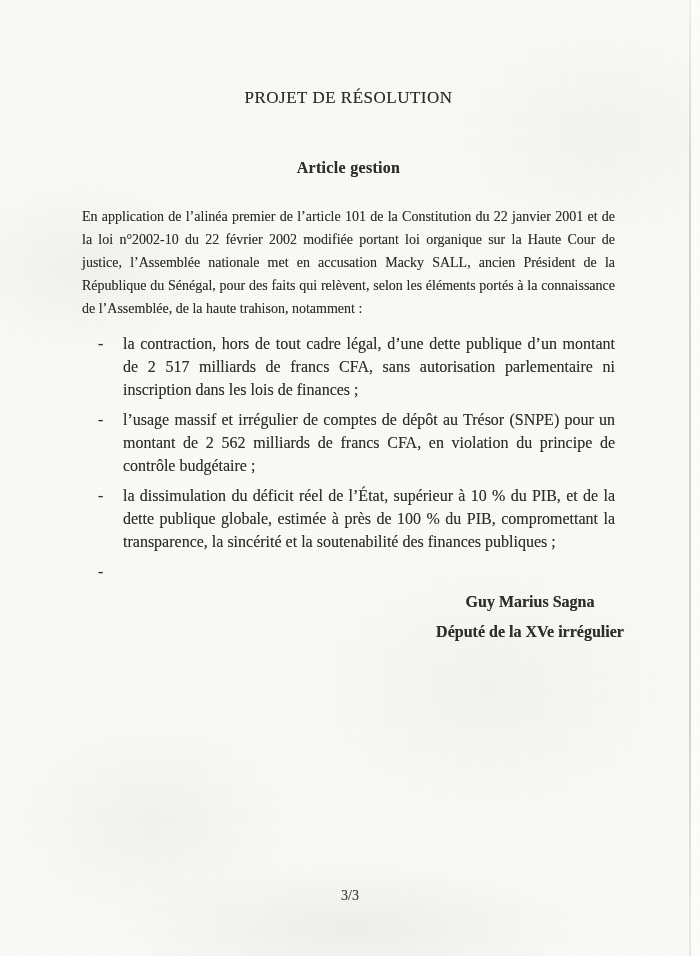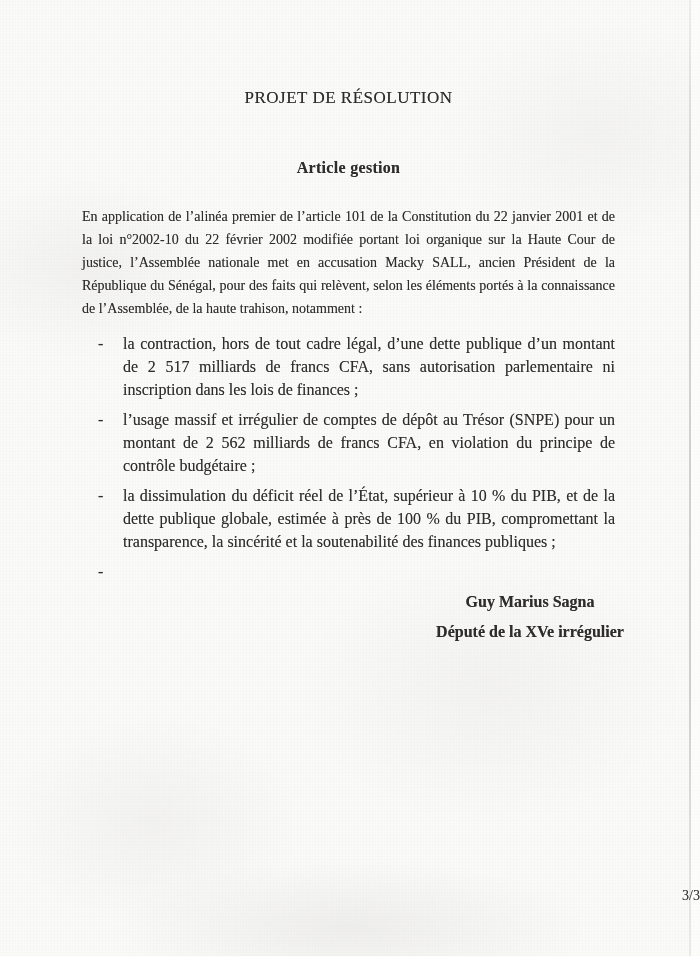--- a/index.html
+++ b/index.html
@@ -96,21 +96,21 @@
     font-weight: bold;
     font-size: 16px;
     line-height: 30px;
     text-shadow: 0 0 0.6px rgba(46,45,43,0.55);
   }
   .page-footer {
     position: absolute;
     left: 0;
     right: 0;
     top: 888px;
-    text-align: right;
+    text-align: center;
     font-size: 14px;
     color: #3a3936;
     text-shadow: 0 0 0.5px rgba(46,45,43,0.4);
   }
 </style>
 </head>
 <body>
 
 <div class="paper">
 

